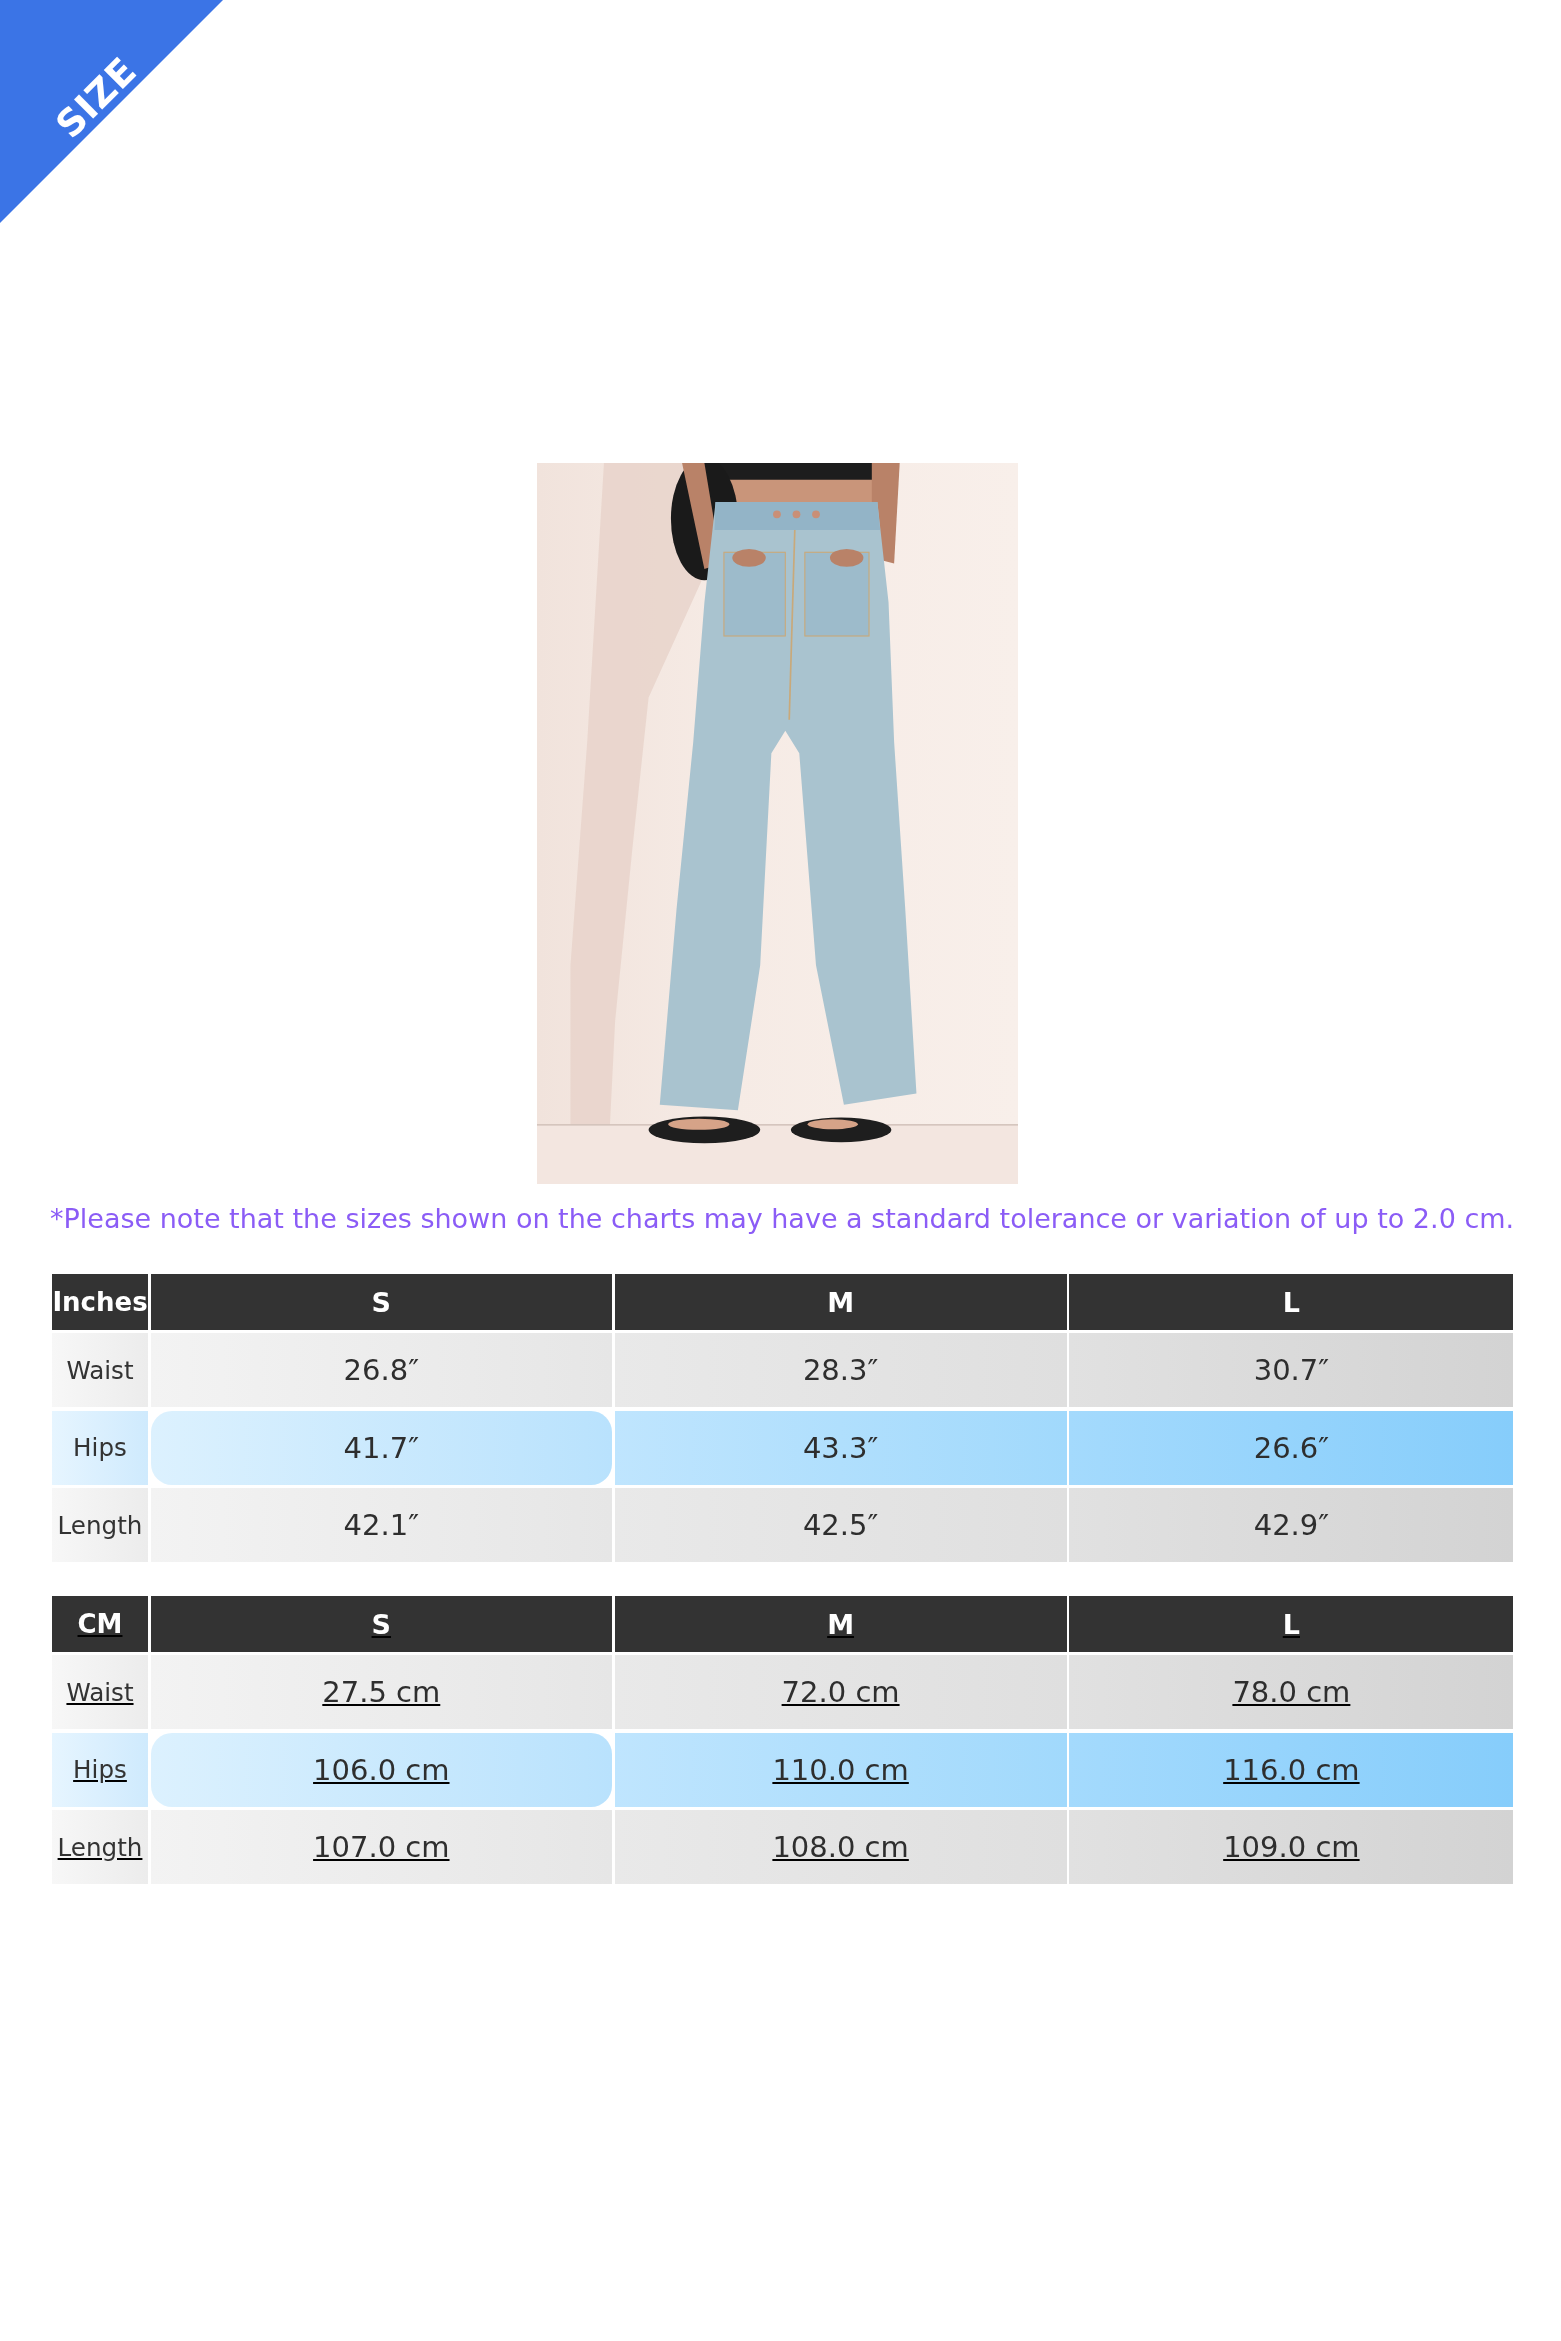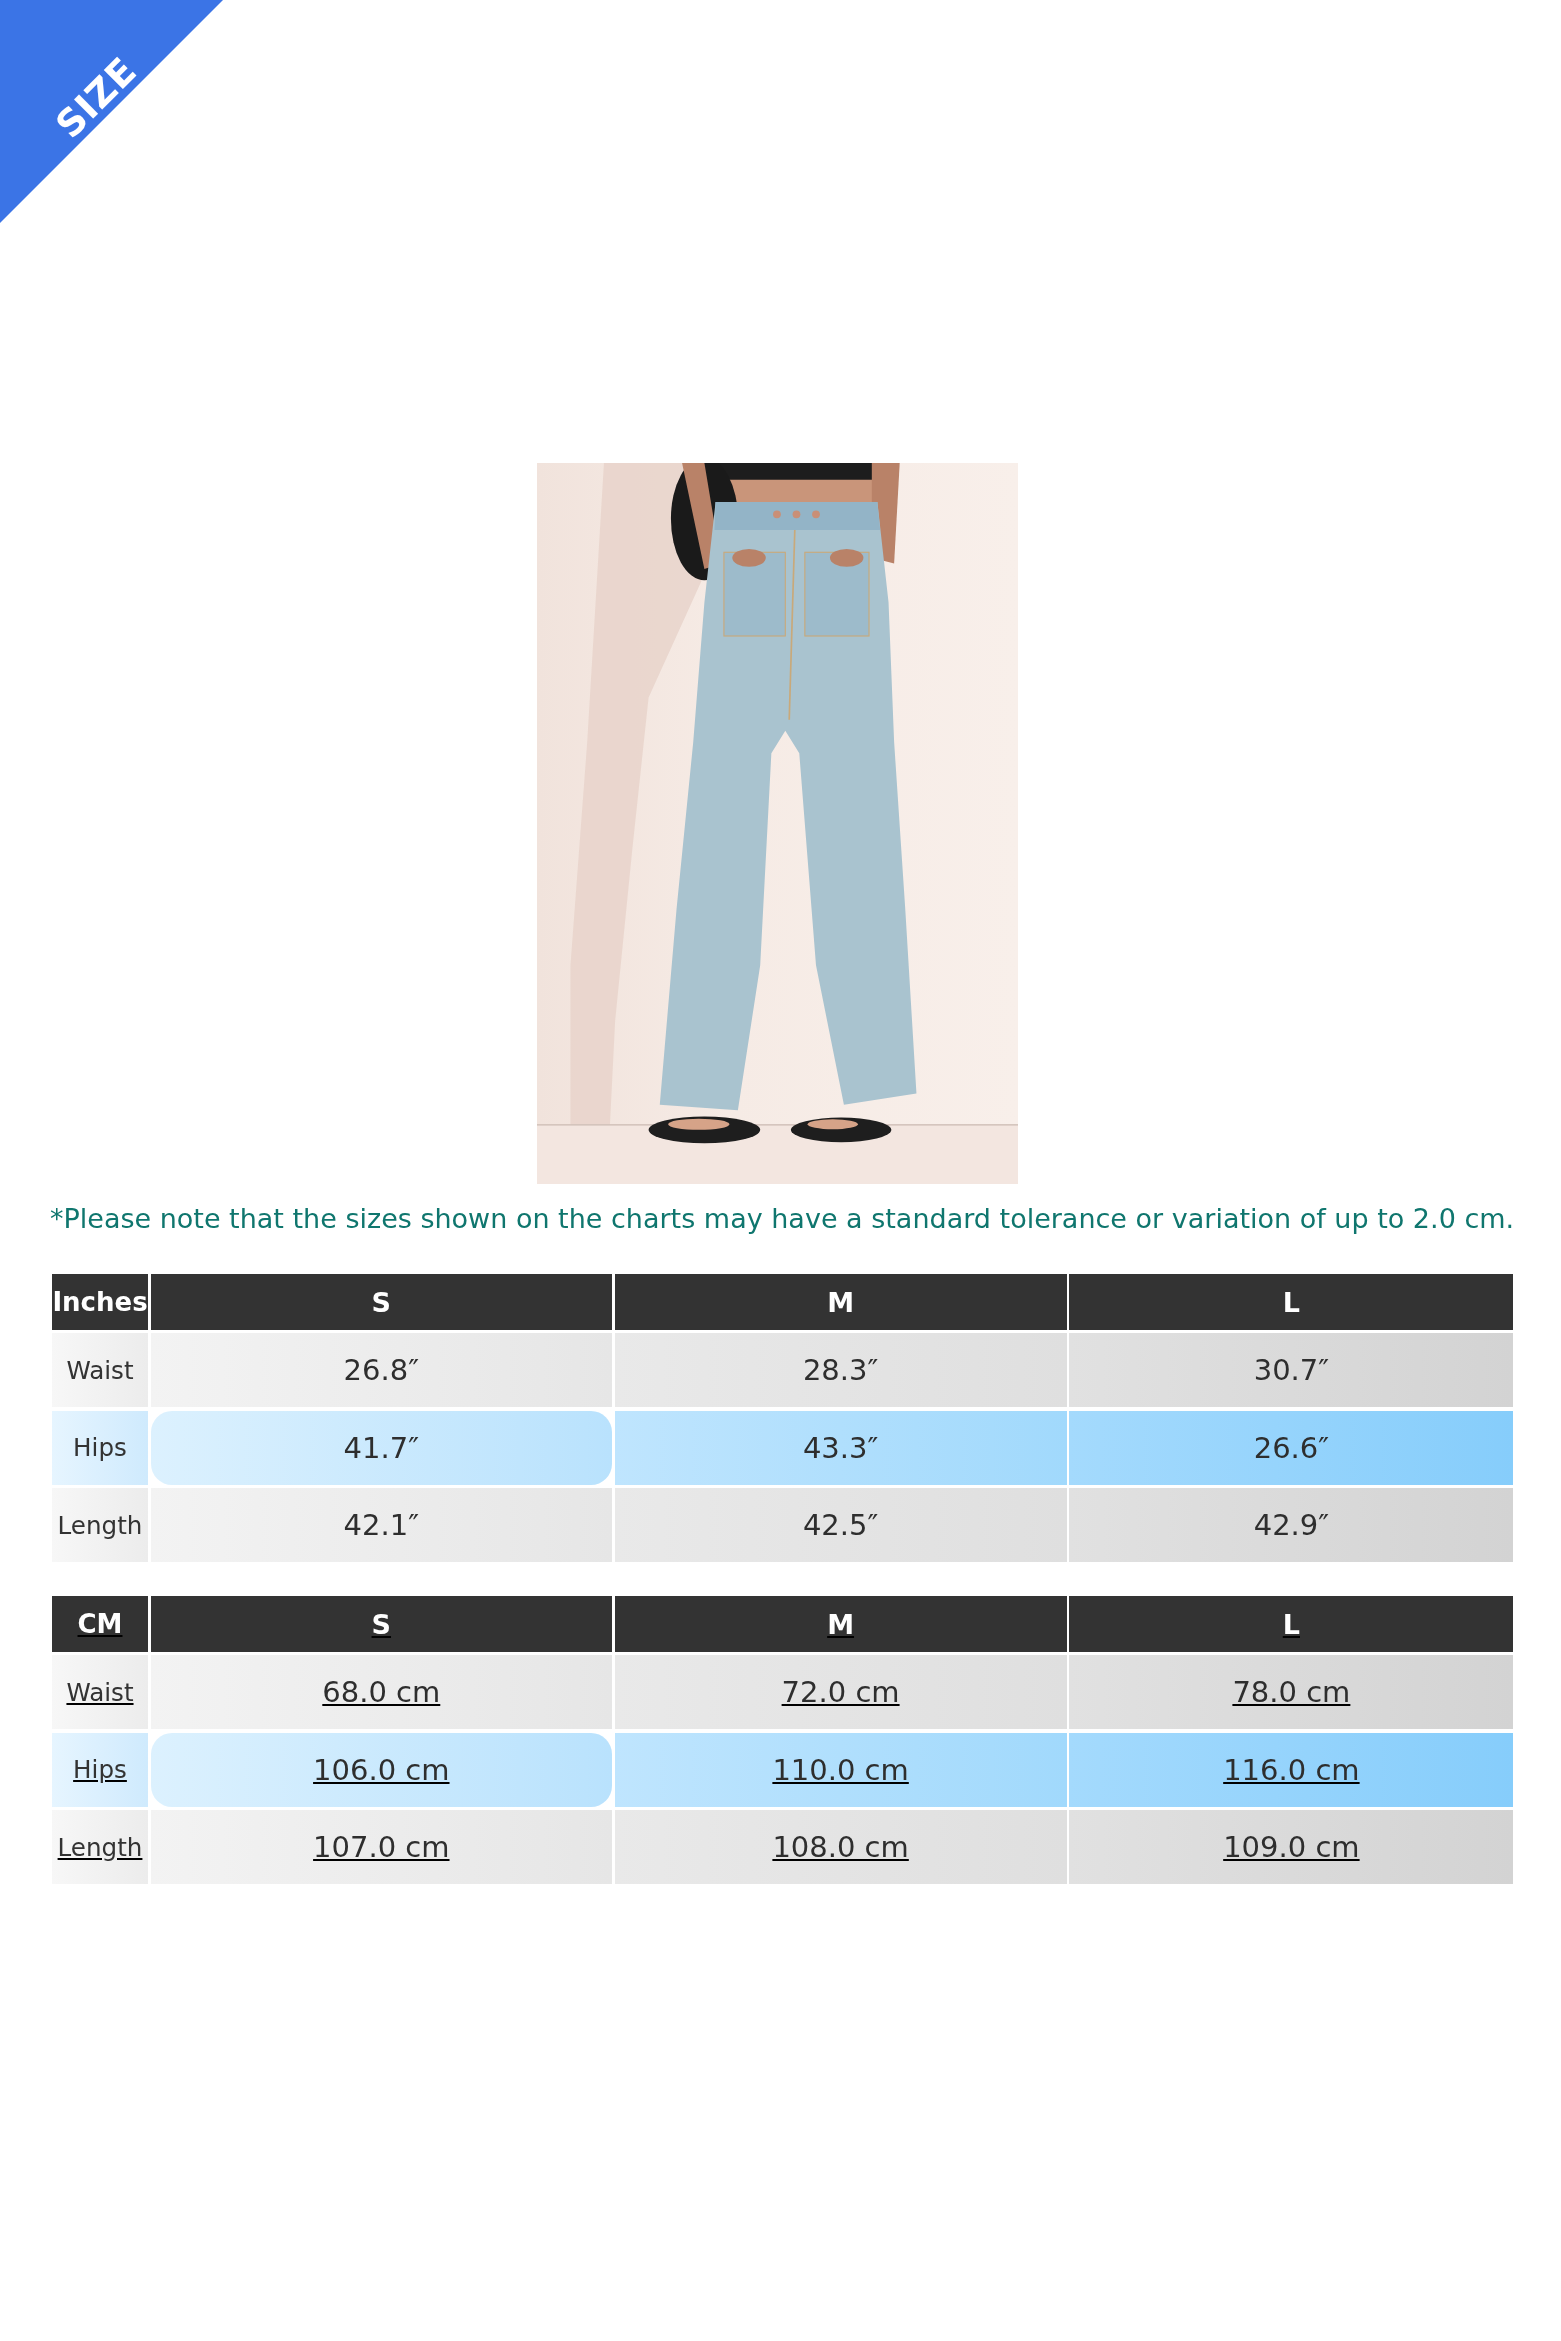--- a/index.html
+++ b/index.html
@@ -21,21 +21,21 @@
       font-family: "DejaVu Sans", sans-serif;
     }
     .photo {
       position: absolute; left: 537px; top: 463px; width: 481px; height: 721px;
       background: linear-gradient(90deg, #f1e3dc 0%, #f6ebe5 40%, #f8efea 100%);
       overflow: hidden;
     }
     .photo svg { display: block; width: 100%; height: 100%; }
     .note {
       position: absolute; left: 50px; top: 1203px; width: 1463px;
-      color: #0f766e; font-size: 27px; white-space: nowrap;
+      color: #8b5cf6; font-size: 27px; white-space: nowrap;
       font-family: "DejaVu Sans", sans-serif;
     }
     .size-table {
       position: absolute; left: 52px; width: 1453px;
       border-collapse: separate; border-spacing: 0;
     }
     .t-inches { top: 1274px; }
     .t-cm { top: 1596px; text-decoration: underline; }
     .grid {
       display: grid;
@@ -140,21 +140,21 @@
 </div>
 
 <div class="size-table t-cm">
   <div class="grid">
     <div class="hcell unit">CM</div>
     <div class="hcell">S</div>
     <div class="hcell">M</div>
     <div class="hcell">L</div>
 
     <div class="rlabel">Waist</div>
-    <div class="vcell g-s">68.0 cm</div>
+    <div class="vcell g-s">27.5 cm</div>
     <div class="vcell g-m">72.0 cm</div>
     <div class="vcell g-l">78.0 cm</div>
 
     <div class="rlabel blue">Hips</div>
     <div class="vcell b-s">106.0 cm</div>
     <div class="vcell b-m">110.0 cm</div>
     <div class="vcell b-l">116.0 cm</div>
 
     <div class="rlabel">Length</div>
     <div class="vcell g-s">107.0 cm</div>

